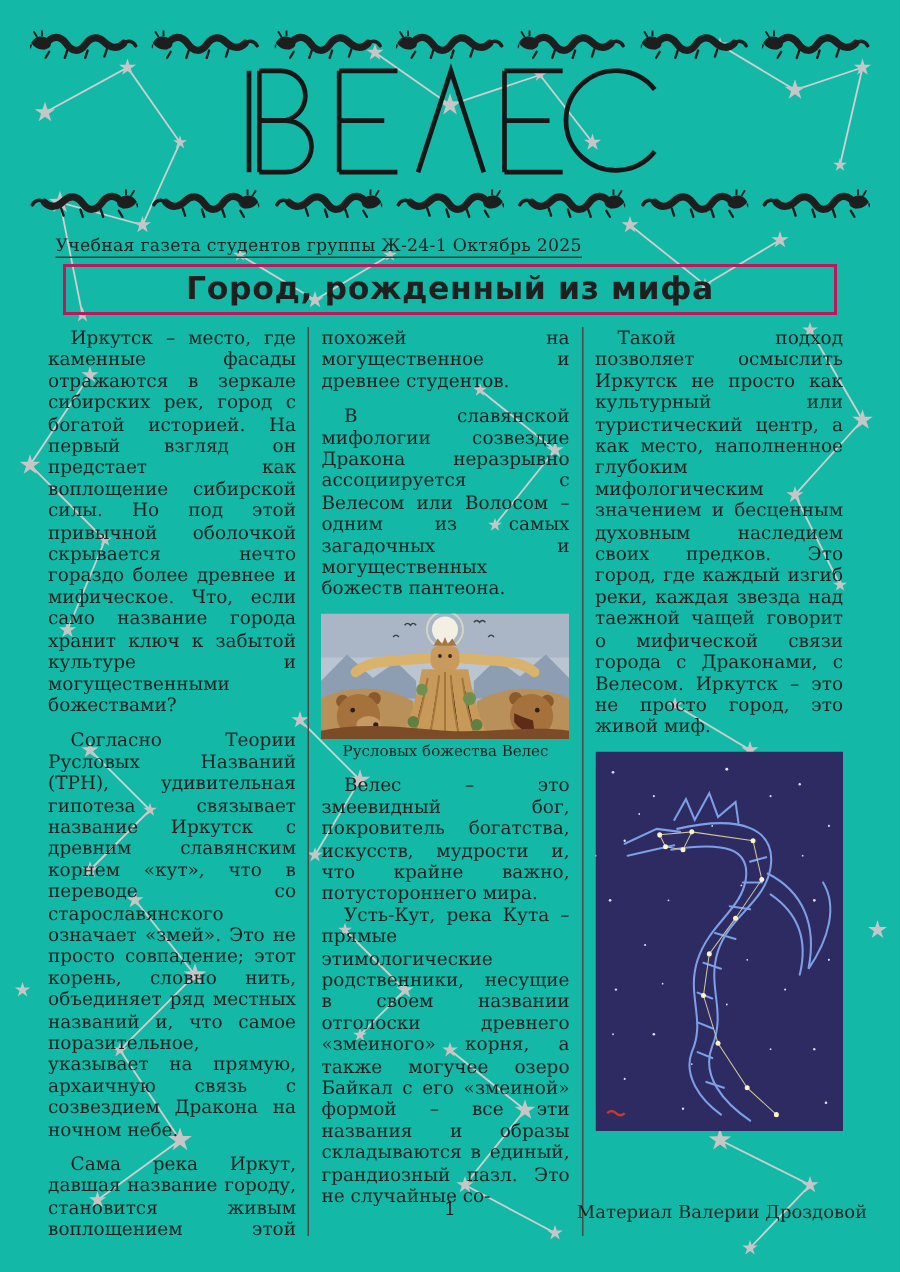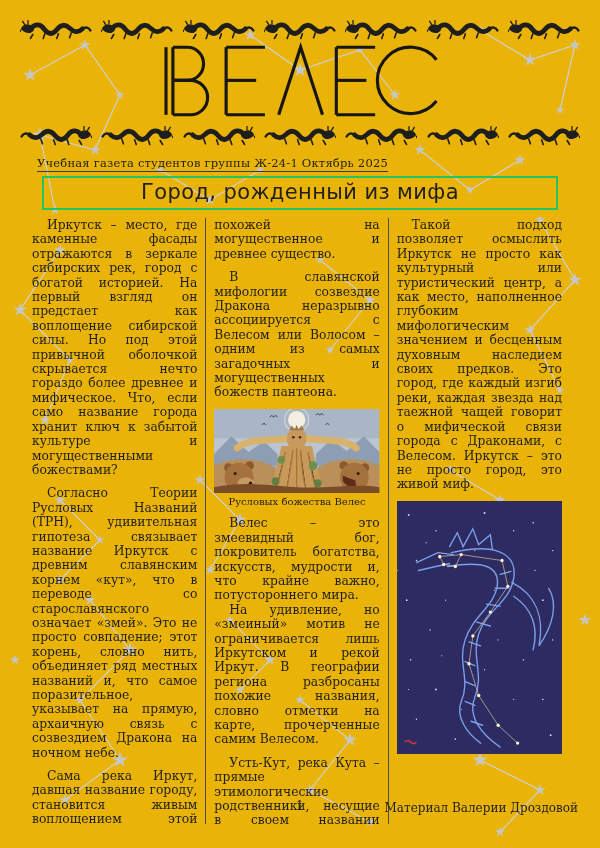--- a/index.html
+++ b/index.html
@@ -1,33 +1,33 @@
 <!DOCTYPE html>
 <html lang="ru"><head>
 <meta charset="utf-8">
 <style>
   html,body{margin:0;padding:0;background:#ffffff;}
-  .page{position:relative;width:600px;height:848px;overflow:hidden;background:#eab308;
+  .page{position:relative;width:600px;height:848px;overflow:hidden;background:#14b8a6;
         font-family:"DejaVu Serif","Liberation Serif",serif;color:#1f1f1f;}
   .bg{position:absolute;inset:0;z-index:0;}
   .content{position:relative;z-index:1;}
 
   .ornament-row{display:flex;justify-content:space-between;align-items:center;
                 padding:0 20px;margin-top:18px;height:24px;}
   .drg-svg{display:block;}
 
   .masthead{text-align:center;margin-top:0;}
   .masthead svg{display:block;margin:0 auto;}
 
   .subtitle{display:inline-block;margin:8px 0 0 37px;font-size:11.5px;
             border-bottom:1px solid #3a3a3a;padding-bottom:1px;letter-spacing:.2px;}
 
-  .headline-box{width:512px;margin:4px auto 0;border:2px solid #22c55e;text-align:center;
+  .headline-box{width:512px;margin:4px auto 0;border:2px solid #be185d;text-align:center;
                 font-family:"DejaVu Sans","Liberation Sans",sans-serif;
-                font-size:21px;padding:2px 0 4px;letter-spacing:.4px;}
+                font-size:21px;padding:2px 0 4px;letter-spacing:.4px;font-weight:bold;}
 
   .columns{display:flex;margin:8px 30px 0;height:606px;overflow:hidden;justify-content:flex-end;}
   .col{flex:1;padding:0 8px;overflow:hidden;font-size:12.3px;line-height:14.4px;
        text-align:justify;hyphens:auto;-webkit-hyphens:auto;}
   .col:first-child{padding-left:2px;}
   .col + .col{border-left:1px solid #4a4a4a;}
   .col p{margin:0 0 9px;text-indent:15px;}
   .col p.cont{text-indent:0;}
   .col p.tight{margin-bottom:0;}
 
@@ -221,21 +221,21 @@
 
     <div class="columns">
 
       <div class="col">
         <p>Иркутск – место, где каменные фасады отражаются в зеркале сибирских рек, город с богатой историей. На первый взгляд он предстает как воплощение сибирской силы. Но под этой привычной оболочкой скрывается нечто гораздо более древнее и мифическое. Что, если само название города хранит ключ к забытой культуре и могущественными божествами?</p>
         <p>Согласно Теории Русловых Названий (ТРН), удивительная гипотеза связывает название Иркутск с древним славянским корнем «кут», что в переводе со старославянского означает «змей». Это не просто совпадение; этот корень, словно нить, объединяет ряд местных названий и, что самое поразительное, указывает на прямую, архаичную связь с созвездием Дракона на ночном небе.</p>
         <p>Сама река Иркут, давшая название городу, становится живым воплощением этой гипотезы. Ее извилистые русла, крутые повороты и непредсказуемый характер, выглядят как «выгнутый змей». Это не просто литературное сравнение, это размышление о том, как течение реки делает её</p>
       </div>
 
       <div class="col">
-        <p class="cont">похожей на могущественное и древнее существо.</p>
+        <p class="cont">похожей на могущественное и древнее студентов.</p>
         <p>В славянской мифологии созвездие Дракона неразрывно ассоциируется с Велесом или Волосом – одним из самых загадочных и могущественных божеств пантеона.</p>
 
         <figure>
           <svg viewBox="0 0 172 86" preserveAspectRatio="none" style="height:84px">
             <rect width="172" height="86" fill="#aab6c6"></rect>
             <rect y="30" width="172" height="22" fill="#c6cfd9" opacity="0.6"></rect>
             <circle cx="86" cy="11" r="9" fill="#f3efe2"></circle>
             <circle cx="86" cy="11" r="12.5" fill="none" stroke="#e6e0cc" stroke-width="1.4" opacity="0.7"></circle>
             <path d="M58,8 q2,-2.5 4,0 q2,-2.5 4,0 M106,6 q2,-2.5 4,0 q2,-2.5 4,0 M116,16 q2,-2.5 4,0 M50,16 q2,-2.5 4,0" stroke="#39404a" fill="none" stroke-width="1"></path>
             <path d="M0,46 L18,28 L36,44 L52,33 L66,46 L66,58 L0,58 Z" fill="#8d9db2"></path>
@@ -274,21 +274,20 @@
               <circle cx="146" cy="70" r="15" fill="#a5713d"></circle>
               <path d="M134,74 q6,8 14,6 l-1,-7 q-7,-2 -13,-5 z" fill="#5e2a1a"></path>
               <circle cx="150" cy="66" r="1.6" fill="#2e1f10"></circle>
             </g>
             <path d="M0,80 C30,74 60,78 86,80 C116,82 146,76 172,80 L172,86 L0,86 Z" fill="#7c4c28"></path>
           </svg>
           <figcaption>Русловых божества Велес</figcaption>
         </figure>
 
         <p class="tight">Велес – это змеевидный бог, покровитель богатства, искусств, мудрости и, что крайне важно, потустороннего мира.</p>
-        <p>На удивление, но «змеиный» мотив не ограничивается лишь Иркутском и рекой Иркут. В географии региона разбросаны похожие названия, словно отметки на карте, прочерченные самим Велесом.</p>
         <p>Усть-Кут, река Кута – прямые этимологические родственники, несущие в своем названии отголоски древнего «змеиного» корня, а также могучее озеро Байкал с его «змеиной» формой – все эти названия и образы складываются в единый, грандиозный пазл. Это не случайные со-</p>
       </div>
 
       <div class="col">
         <p>Такой подход позволяет осмыслить Иркутск не просто как культурный или туристический центр, а как место, наполненное глубоким мифологическим значением и бесценным духовным наследием своих предков. Это город, где каждый изгиб реки, каждая звезда над таежной чащей говорит о мифической связи города с Драконами, с Велесом. Иркутск – это не просто город, это живой миф.</p>
 
         <figure>
           <svg viewBox="0 0 170 255" style="height:253px" preserveAspectRatio="none">
             <rect width="170" height="255" fill="#2e2b63"></rect>
             <g fill="#dfe3f5">

